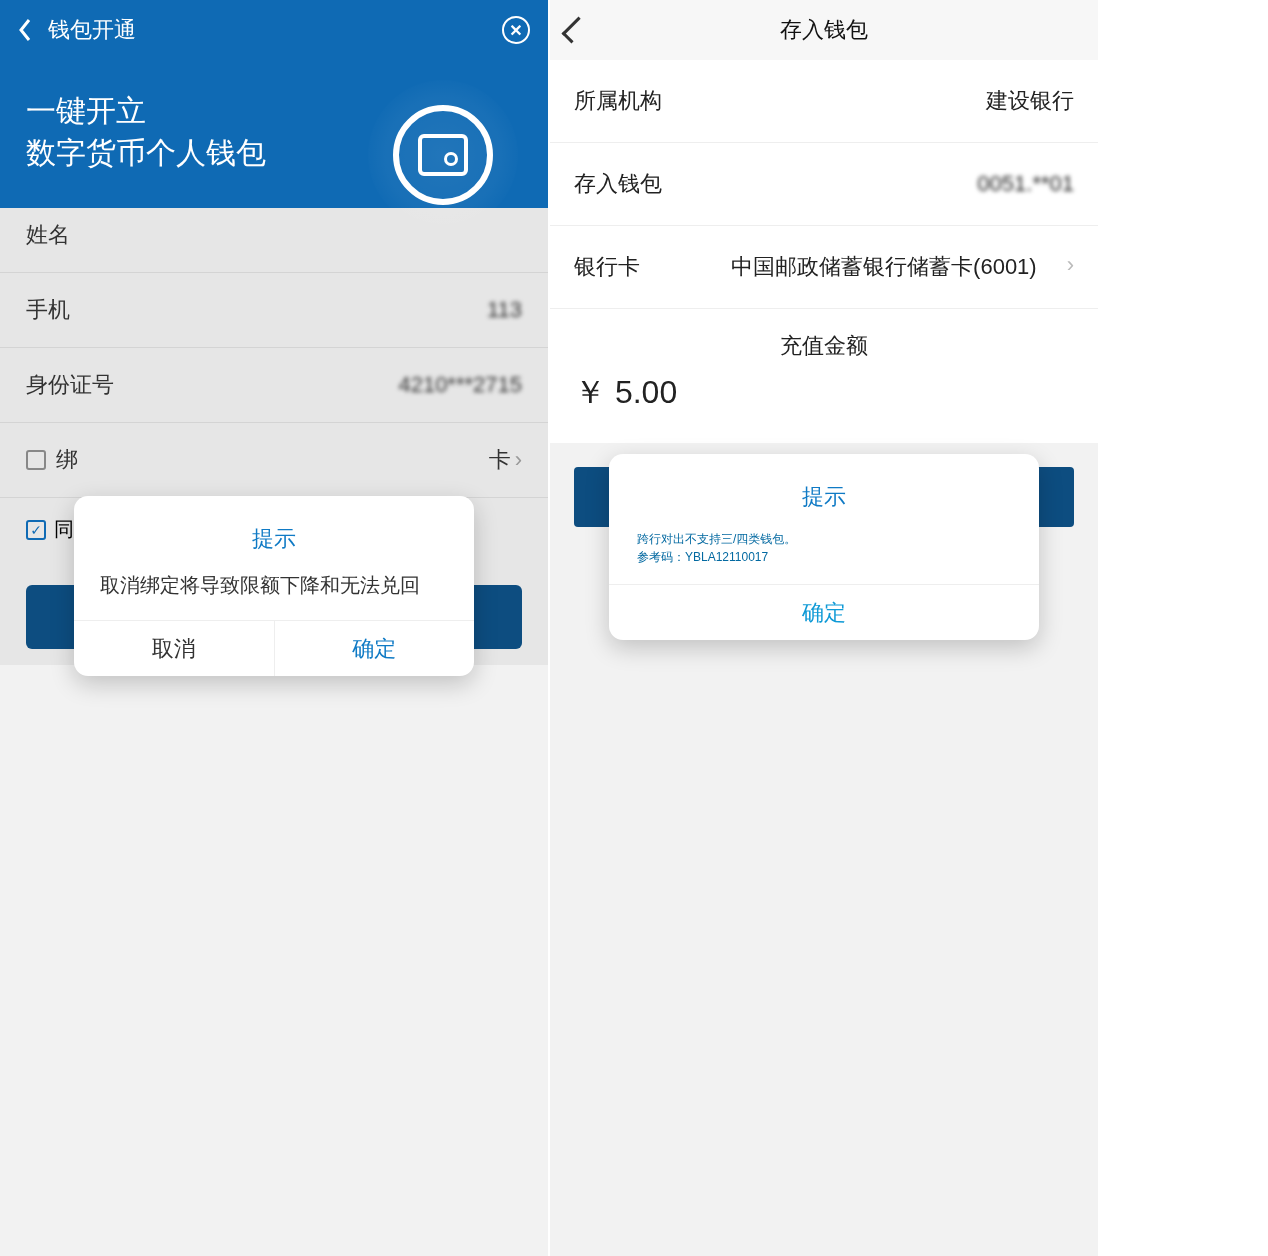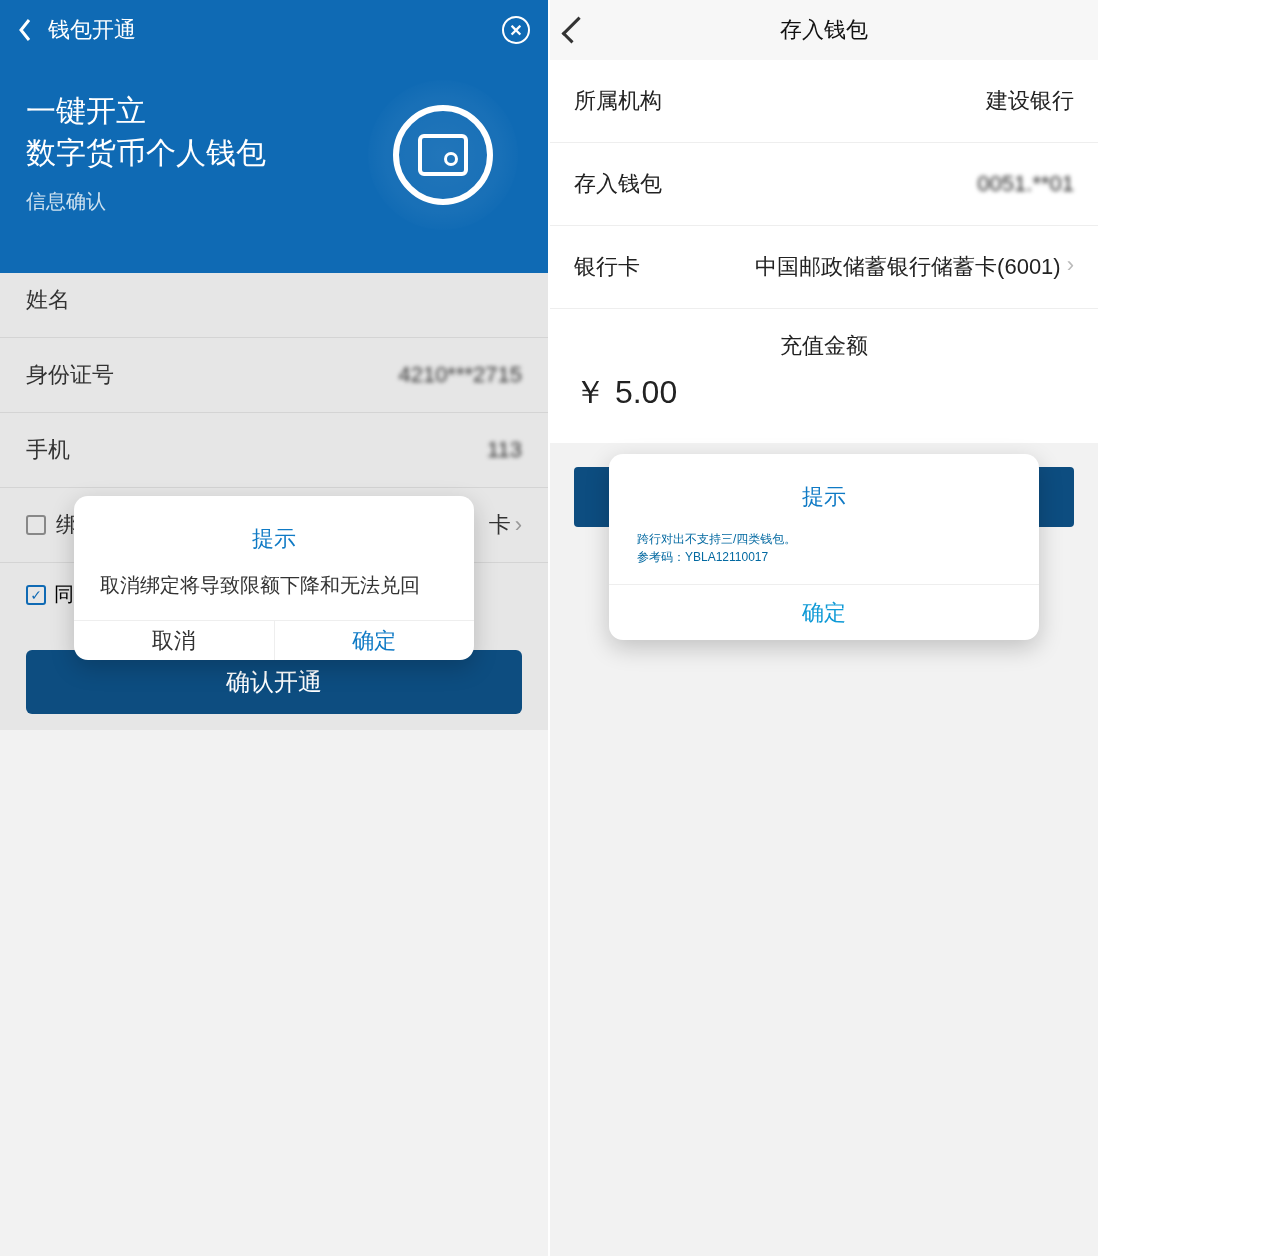--- a/index.html
+++ b/index.html
@@ -6,42 +6,42 @@
     body { background: #fff; display: flex; gap: 2px; width: 1268px; height: 1256px; }
     .screen { position: relative; height: 100%; background: #f2f2f2; overflow: hidden; }
     .screen-left { width: 548px; }
     .screen-right { width: 548px; }
 
     
     .l-header { background: #0f6ab4; height: 60px; display: flex; align-items: center; padding: 0 18px; color: #fff; font-size: 22px; justify-content: space-between; }
     .l-header .title { margin-left: 16px; flex: 1; }
     .back-chevron { width: 14px; height: 24px; }
     .close-circle { width: 28px; height: 28px; border: 2.5px solid #fff; border-radius: 50%; display: flex; align-items: center; justify-content: center; font-size: 16px; font-weight: bold; }
-    .l-hero { background: #0f6ab4; padding: 30px 26px 58px; color: #fff; position: relative; }
+    .l-hero { background: #0f6ab4; padding: 30px 26px 34px; color: #fff; position: relative; }
     .l-hero h1 { font-size: 30px; font-weight: 400; line-height: 1.4; }
     .l-hero .sub { font-size: 20px; color: #cfe2f0; margin-top: 14px; }
     .wallet-circle { position: absolute; right: 30px; top: 20px; width: 150px; height: 150px; border-radius: 50%; background: radial-gradient(circle, rgba(255,255,255,0.08) 0%, rgba(255,255,255,0.04) 55%, rgba(255,255,255,0) 75%); display:flex; align-items:center; justify-content:center; }
     .wallet-ring { width: 100px; height: 100px; border: 6px solid #fff; border-radius: 50%; display:flex; align-items:center; justify-content:center; }
     .wallet-icon { width: 50px; height: 42px; border: 4px solid #fff; border-radius: 6px; position: relative; }
     .wallet-icon::after { content:""; position:absolute; right:6px; top:14px; width:8px; height:8px; border:3px solid #fff; border-radius:50%; }
 
     .l-form { background: #e6e6e6; border-radius: 18px 18px 0 0; margin-top: -20px; padding: 10px 0 16px; }
     .row { padding: 22px 26px; font-size: 22px; color: #333; border-bottom: 1px solid rgba(0,0,0,0.08); display: flex; justify-content: space-between; align-items:center; }
     .row:last-child { border-bottom: none; }
     .val-blur { color: #333; filter: blur(2px); }
     .cb-row { padding: 18px 26px; font-size: 20px; display:flex; align-items:center; gap:8px; }
     .cb { width:20px; height:20px; border:2px solid #0f6ab4; border-radius:3px; display:inline-flex; align-items:center; justify-content:center; color:#0f6ab4; font-size:14px;}
     .agree-link { color: #0f6ab4; }
     .confirm-btn { margin: 24px 26px 0; background: #0d4d80; color:#fff; border-radius:6px; height:64px; display:flex; align-items:center; justify-content:center; font-size:24px; }
 
     .overlay { position:absolute; inset:0; background: rgba(255,255,255,0); display:flex; align-items:center; justify-content:center; }
     .dialog { position:absolute; left:50%; transform: translateX(-50%); width: 400px; background:#fff; border-radius:14px; box-shadow: 0 8px 24px rgba(0,0,0,0.2); overflow:hidden; }
     .dialog .d-title { text-align:center; color:#0f7ac5; font-size:22px; padding:28px 0 8px; }
     .dialog .d-body { padding: 8px 26px 20px; font-size:20px; color:#333; line-height:1.5; }
-    .dialog .d-actions { border-top: 1px solid #eee; display:flex; height:40px; }
+    .dialog .d-actions { border-top: 1px solid #eee; display:flex; height:56px; }
     .dialog .d-btn { flex:1; display:flex; align-items:center; justify-content:center; font-size:22px; }
     .d-cancel { color:#333; border-right:1px solid #eee; }
     .d-ok { color:#0f7ac5; }
     .l-dialog { top: 496px; }
     .r-dialog { top: 454px; width: 430px; }
     .r-dialog .d-body { padding: 10px 28px 18px; font-size:12px; color:#0369a1; }
     .r-dialog .d-single { border-top:1px solid #eee; height:56px; display:flex; align-items:center; justify-content:center; font-size:22px; color:#0f9ad6; }
 
     
     .r-header { height: 60px; display:flex; align-items:center; justify-content:center; position:relative; font-size:22px; color:#111; background:#f7f7f7; }
@@ -62,39 +62,38 @@
   <div class="l-header">
     <svg class="back-chevron" viewBox="0 0 14 24" fill="none" stroke="#fff" stroke-width="3">
         <path d="M11 2 L3 12 L11 22"></path>
       </svg>
     <div class="title">钱包开通</div>
     <div class="close-circle">✕</div>
   </div>
   <div class="l-hero">
     <h1>一键开立</h1>
     <h1>数字货币个人钱包</h1>
-    <div class="sub">信息确认</div>
     <div class="wallet-circle">
       <div class="wallet-ring">
         <div class="wallet-icon"></div>
       </div>
     </div>
   </div>
   <div class="l-form">
     <div class="row">
       <span>姓名</span>
       <span></span>
     </div>
     <div class="row">
+      <span>手机</span>
+      <span class="val-blur">113</span>
+    </div>
+    <div class="row">
       <span>身份证号</span>
       <span class="val-blur">4210***2715</span>
-    </div>
-    <div class="row">
-      <span>手机</span>
-      <span class="val-blur">113</span>
     </div>
     <div class="row">
       <span style="display:flex;align-items:center;gap:10px;">
         <span class="cb" style="border-color:#888;"></span>
         <span>绑</span>
       </span>
       <span style="display:flex;align-items:center;gap:4px;">
         <span>卡</span>
         <span style="color:#999;">›</span>
       </span>
@@ -128,21 +127,21 @@
     <div class="r-row">
       <span>所属机构</span>
       <span class="val">建设银行</span>
     </div>
     <div class="r-row">
       <span>存入钱包</span>
       <span class="val blur">0051.**01</span>
     </div>
     <div class="r-row">
       <span>银行卡</span>
-      <span style="display:flex;align-items:flex-start;">
+      <span style="display:flex;align-items:flex-start;gap:24px;">
         <span class="val">中国邮政储蓄银行储蓄卡(6001)</span>
         <span class="r-chev">›</span>
       </span>
     </div>
   </div>
   <div class="r-section">充值金额</div>
   <div class="r-amount">￥ 5.00</div>
   <div class="r-confirm"></div>
 
   <div class="overlay">

